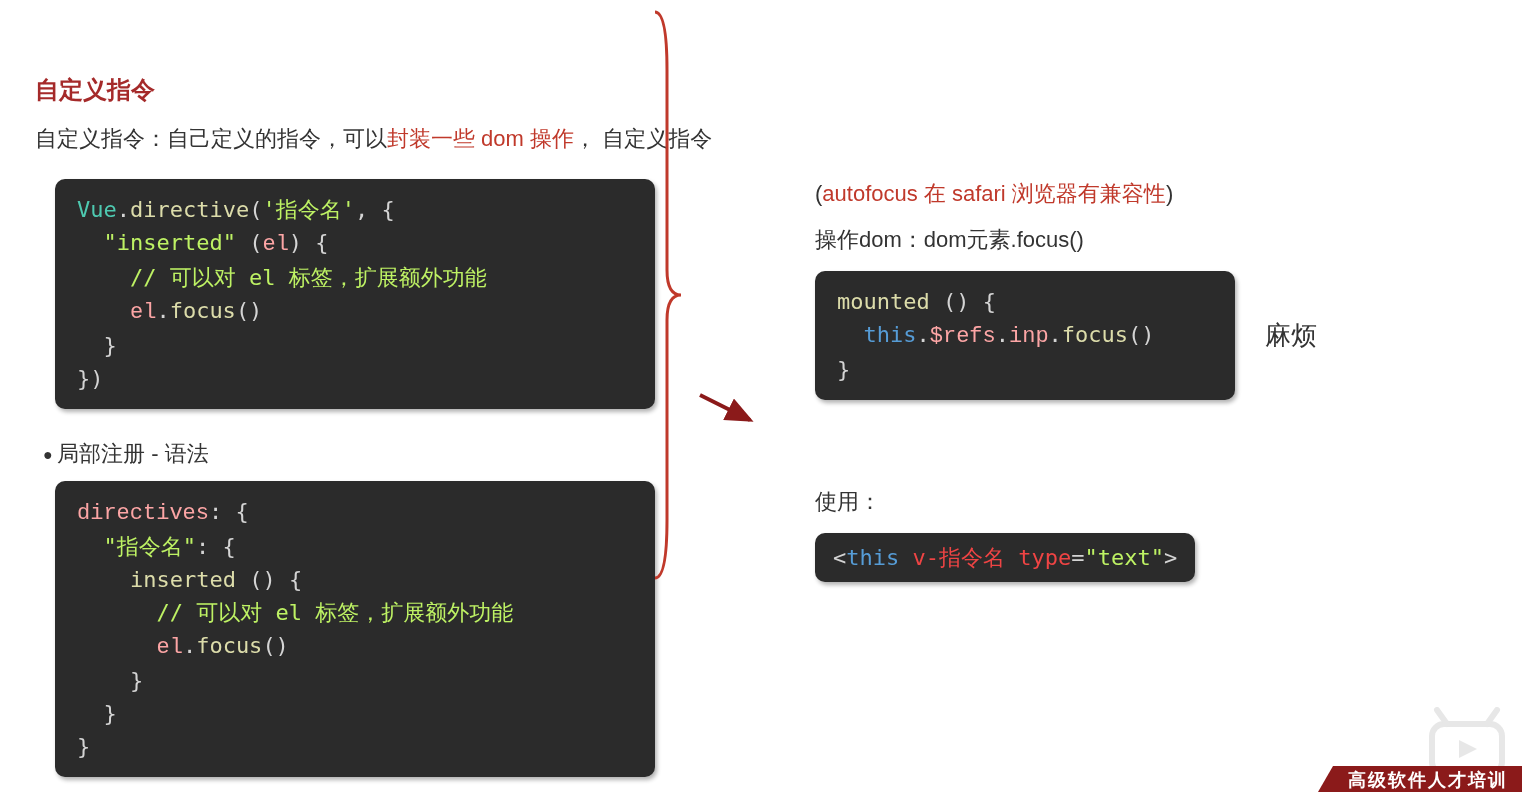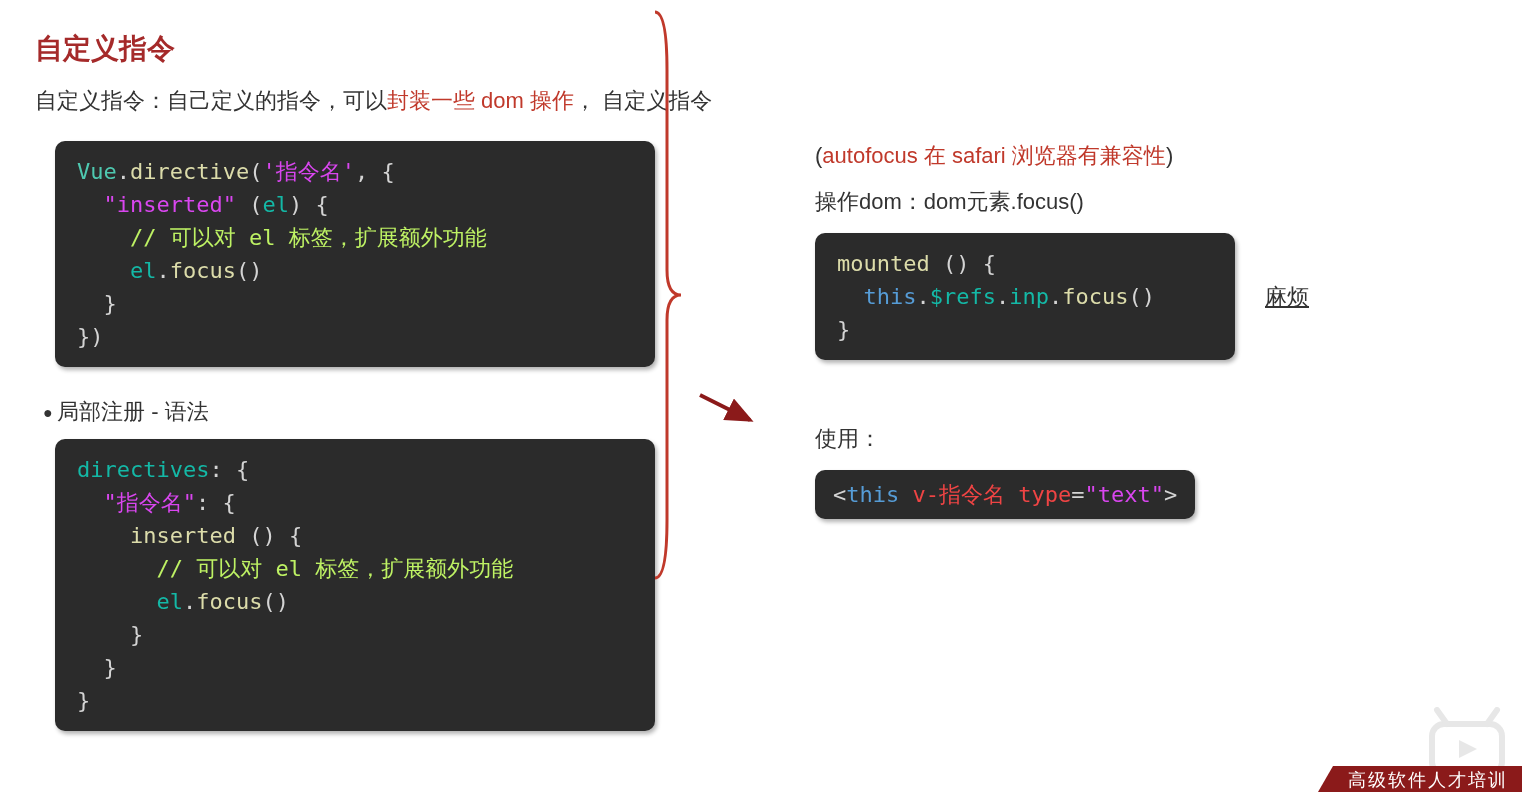--- a/index.html
+++ b/index.html
@@ -7,23 +7,24 @@
     font-family: "Microsoft YaHei", "PingFang SC", sans-serif;
     background: #ffffff;
     width: 1522px;
     height: 792px;
     overflow: hidden;
     position: relative;
     padding: 30px 35px;
   }
   .title {
     color: #a52a2a;
-    font-size: 28px;
+    font-size: 24px;
     font-weight: bold;
     margin-bottom: 18px;
+    margin-top: 44px;
   }
   .subtitle {
     font-size: 22px;
     color: #333;
     margin-bottom: 25px;
   }
   .subtitle .em { color: #c0392b; }
   .columns {
     display: flex;
     gap: 30px;
@@ -42,22 +43,22 @@
     padding: 14px 22px;
     font-family: "Consolas", "Menlo", monospace;
     font-size: 22px;
     line-height: 1.5;
     color: #d4d4d4;
     box-shadow: 2px 3px 4px rgba(0,0,0,0.3);
     white-space: pre;
     margin-left: 20px;
   }
   .tok-fn   { color: #dcdcaa; }
-  .tok-str  { color: #d946ef; }
-  .tok-var  { color: #14b8a6; }
+  .tok-str  { color: #bef264; }
+  .tok-var  { color: #fca5a5; font-family: Liberation Mono, monospace; }
   .tok-com  { color: #bef264; }
   .tok-type { color: #4ec9b0; }
   .tok-this { color: #569cd6; }
   .tok-attr { color: #ef4444; }
   .brace {
     position: absolute;
     top: 10px;
     left: 653px;
     width: 30px;
     height: 570px;
@@ -72,45 +73,45 @@
     pointer-events: none;
   }
   .rline {
     font-size: 22px;
     color: #333;
     margin-bottom: 16px;
   }
   .rline .em { color: #c0392b; }
   .right-code-wrap { display:flex; align-items:center; gap:30px; }
   .annot {
-    font-size: 22px;
+    font-size: 26px;
     color: #333;
-    text-decoration: underline;
   }
   .right-col .codeblock { margin-left: 0; }
-  .usage-section { margin-top: 64px; }
+  .usage-section { margin-top: 87px; }
   .watermark {
     position: absolute;
     right: 10px;
     bottom: 10px;
     opacity: 0.35;
   }
   .watermark svg { display:block; }
   .footer-banner {
     position: absolute;
     right: 0;
     bottom: 0;
     background: #8b1a1a;
     color: #fff;
     font-size: 18px;
     padding: 2px 14px 0 30px;
     clip-path: polygon(15px 0, 100% 0, 100% 100%, 0 100%);
     letter-spacing: 2px;
     height: 26px;
     overflow: hidden;
+    font-weight: bold;
   }
 </style>
 </head>
 <body>
 
 <div class="title">自定义指令</div>
 
 <div class="subtitle">
   <span>自定义指令：自己定义的指令，可以</span><span class="em">封装一些 dom 操作</span><span>，  自定义指令</span>
 </div>

